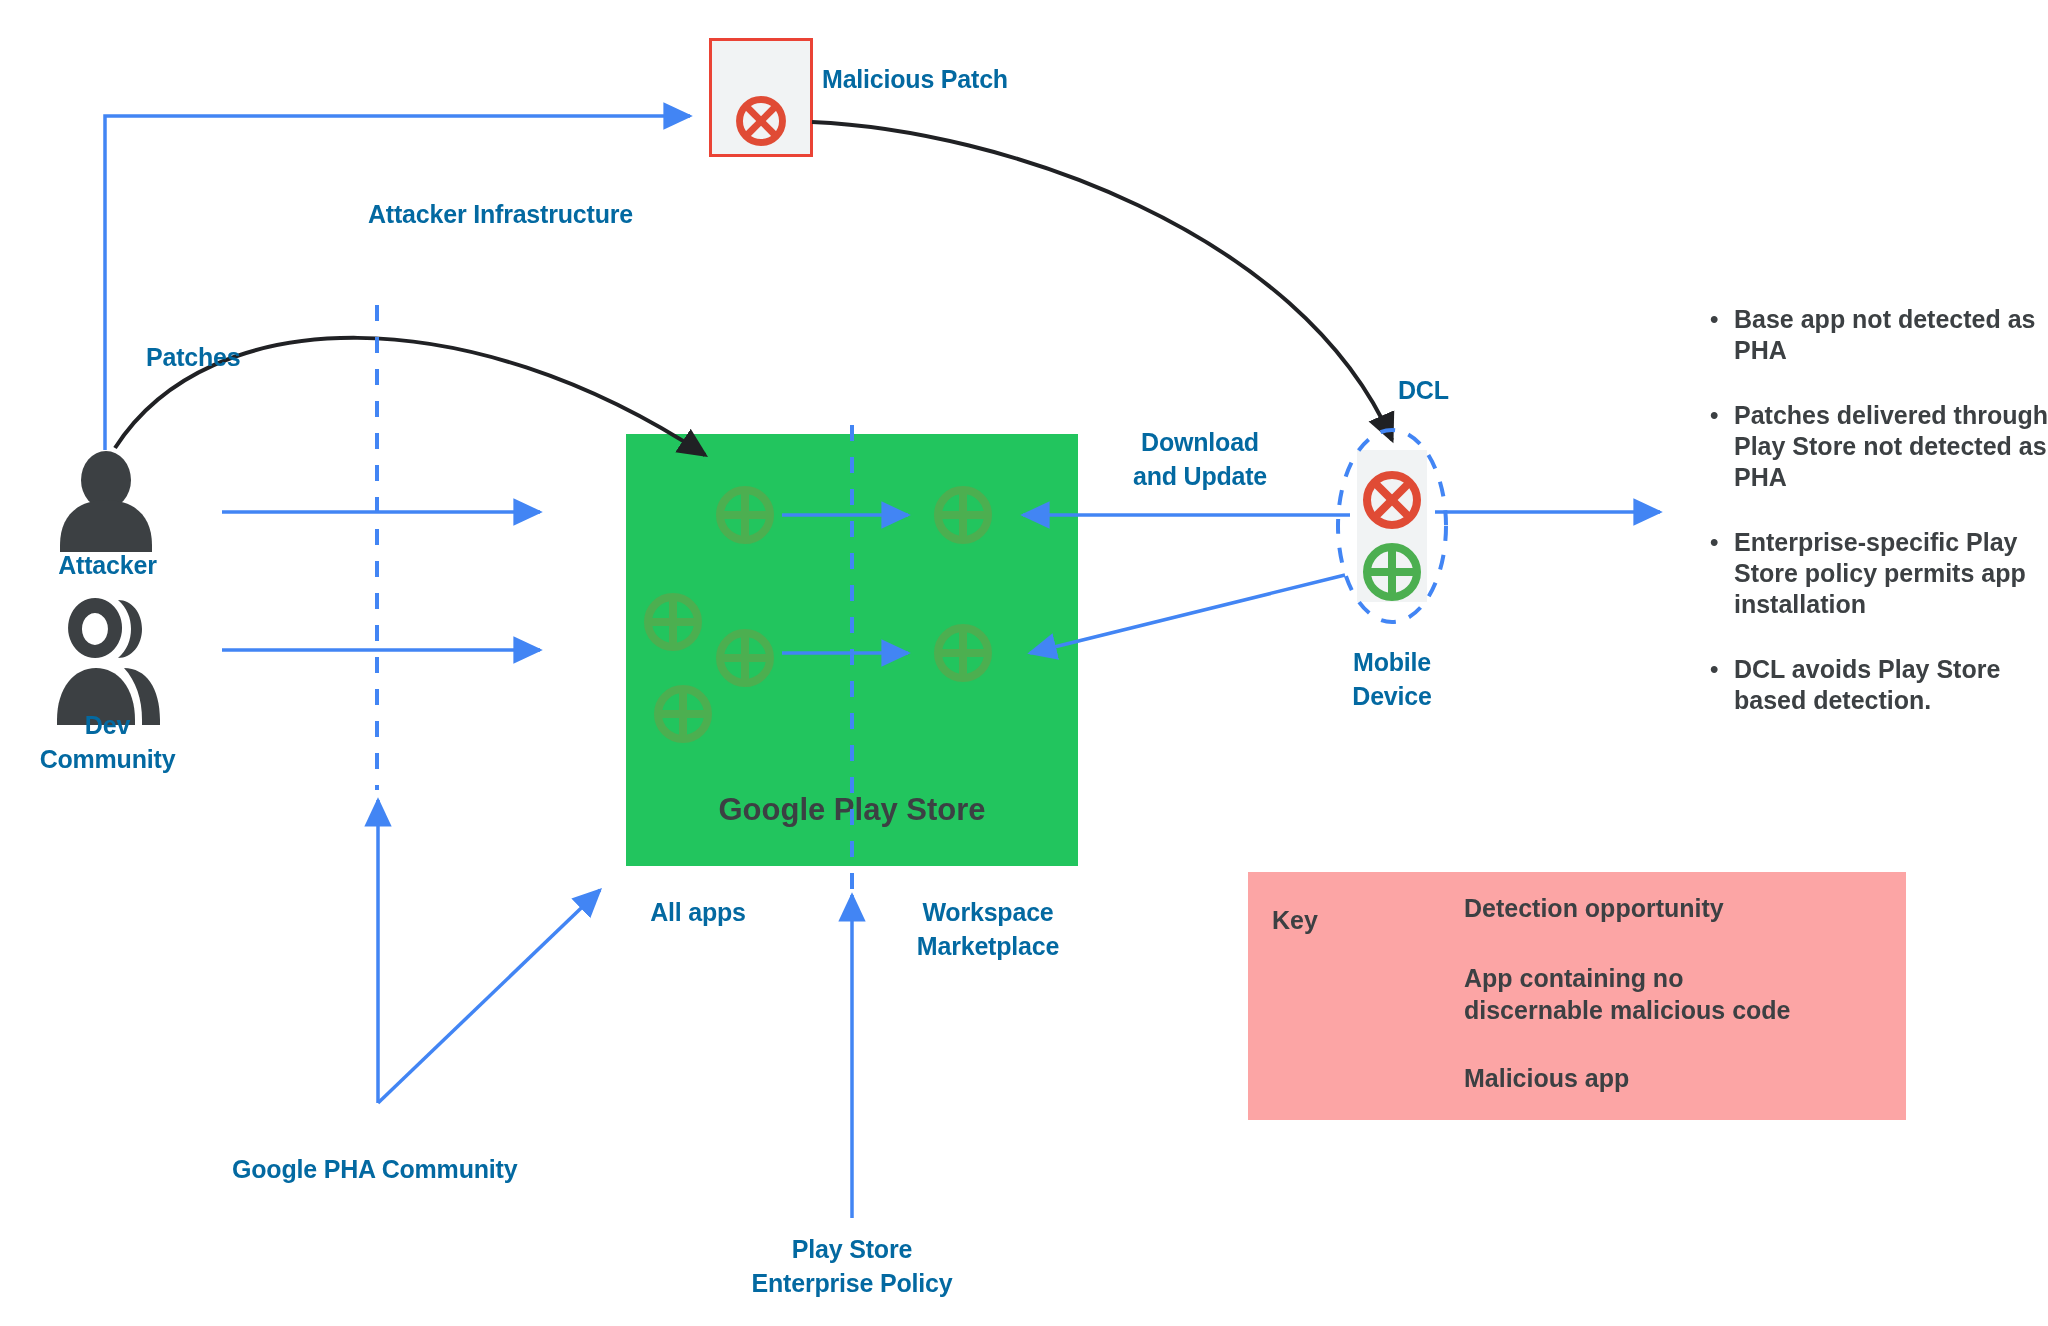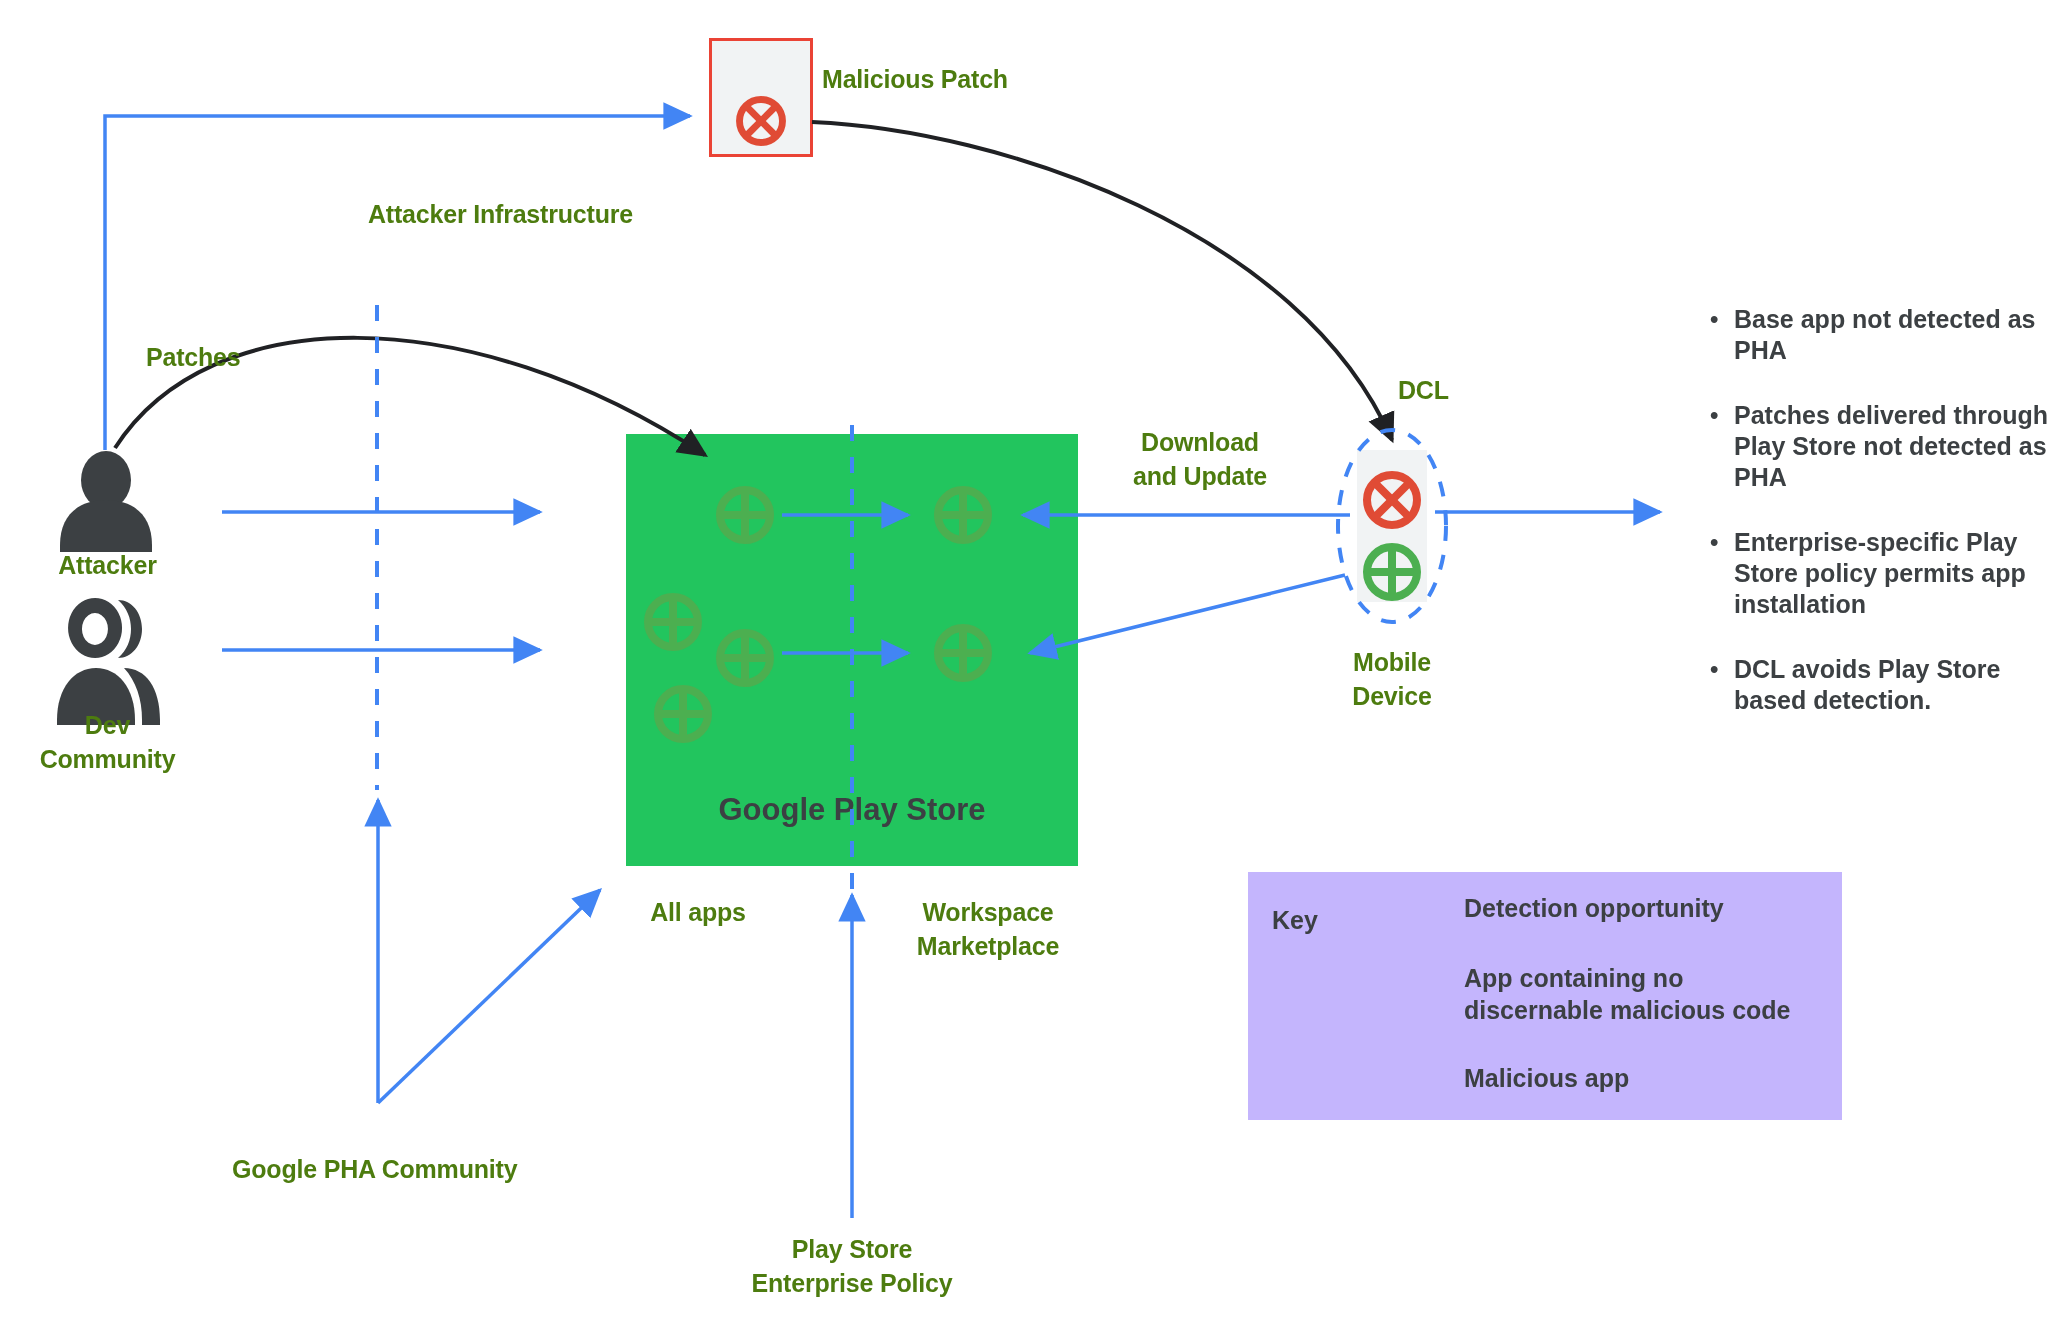--- a/index.html
+++ b/index.html
@@ -19,21 +19,21 @@
   }
   #svg-layer {
     position: absolute;
     left: 0;
     top: 0;
     width: 2048px;
     height: 1326px;
   }
   .lbl {
     position: absolute;
-    color: #4d7c0f;
+    color: #0369a1;
     font-weight: bold;
     font-size: 25px;
     line-height: 34px;
     letter-spacing: -0.2px;
     white-space: pre-line;
   }
   .lbl.center { text-align: center; }
   .bullets {
     position: absolute;
     left: 1706px;
@@ -54,23 +54,23 @@
     content: "\2022";
     position: absolute;
     left: 4px;
     top: -1px;
     font-size: 24px;
   }
   #key-box {
     position: absolute;
     left: 1248px;
     top: 872px;
-    width: 594px;
+    width: 658px;
     height: 248px;
-    background: #c4b5fd;
+    background: #fca5a5;
     text-decoration: underline;
   }
   .key-title {
     position: absolute;
     left: 24px;
     top: 34px;
     color: #3c4043;
     font-weight: bold;
     font-size: 25px;
   }

